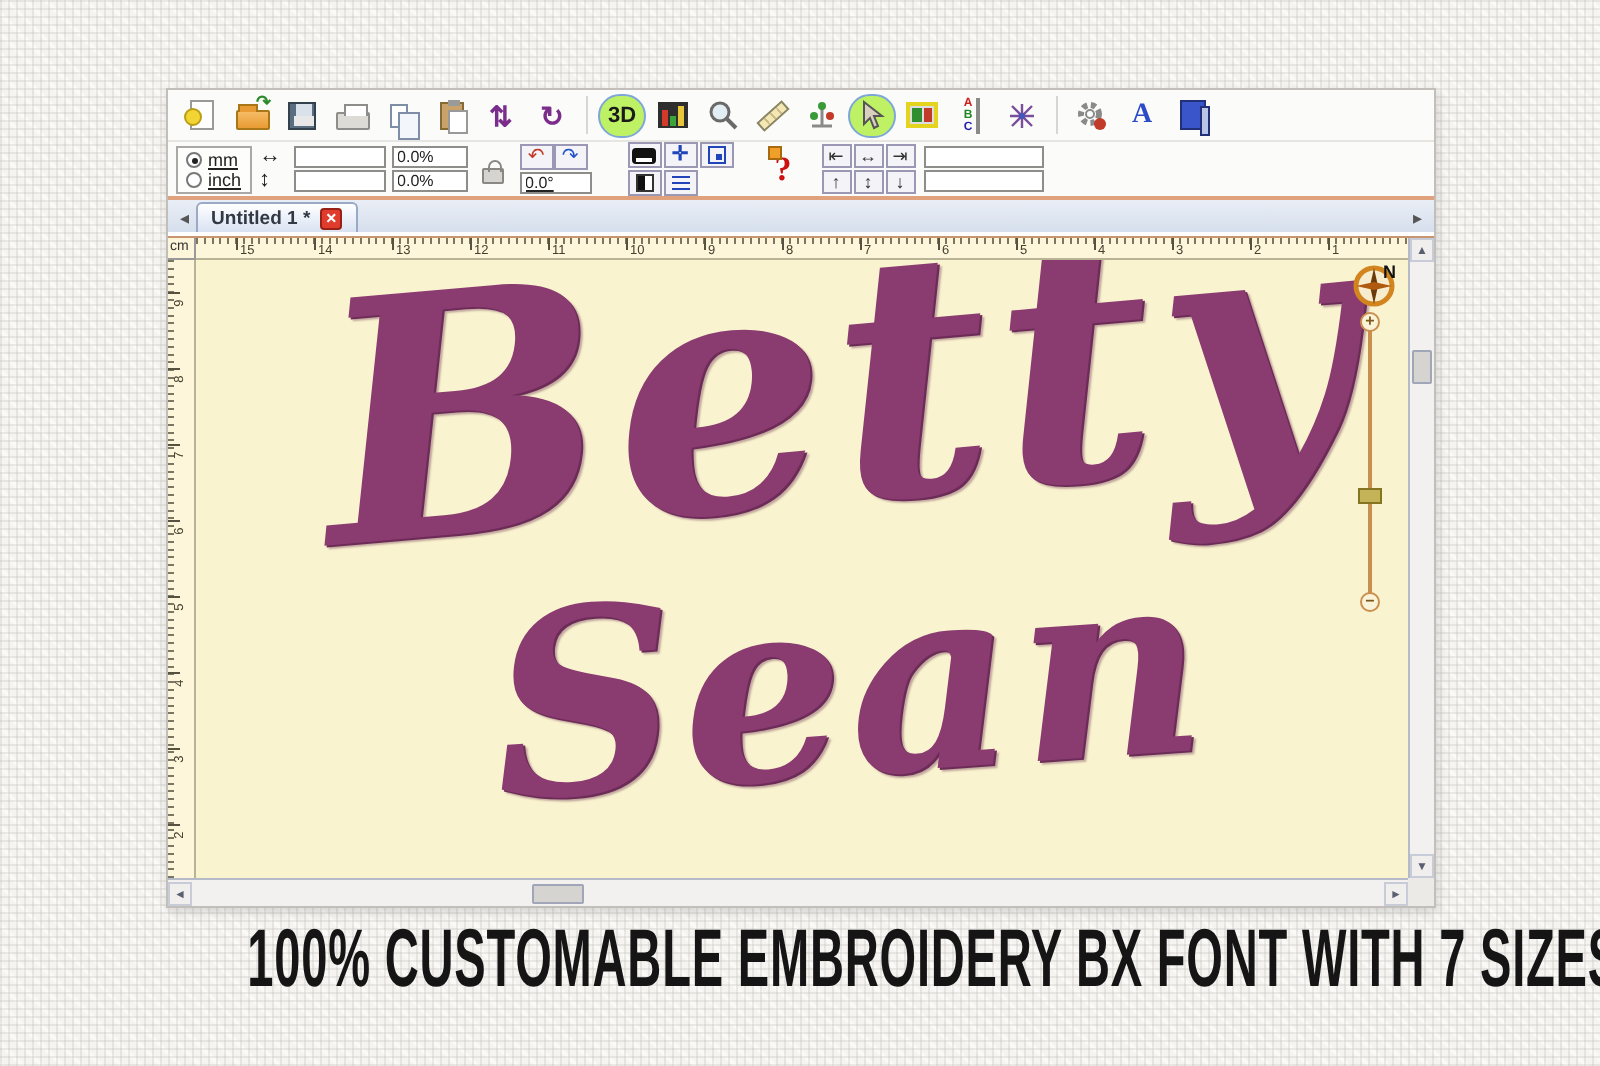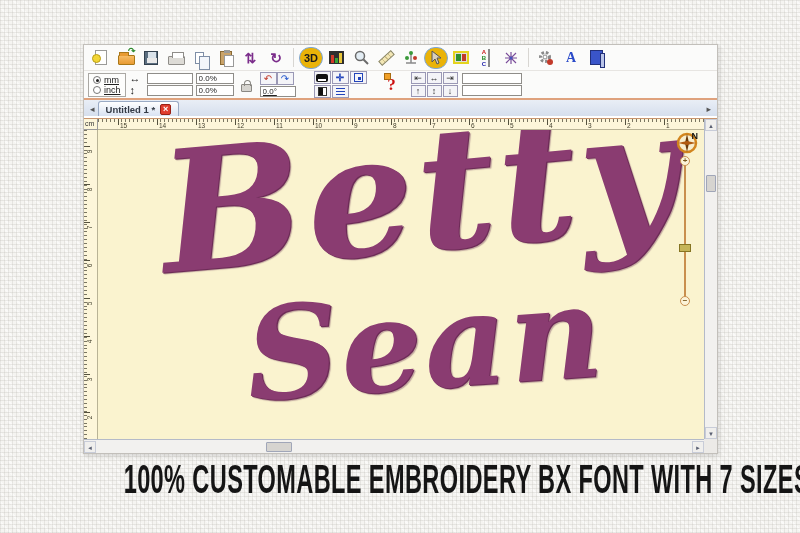--- a/index.html
+++ b/index.html
@@ -17,21 +17,21 @@
     position:absolute; left:83px; top:44px; width:635px; height:410px;
     background:#fff; border:1px solid #c2bfba;
     box-shadow:1px 2px 5px rgba(0,0,0,.14);
   }
   
   .tb{ position:absolute; left:0; right:0; display:flex; align-items:center; background:#fbfbfa; }
   .tb1{ top:0; height:26px; border-bottom:1px solid #e7e5e2; padding-left:5px; gap:1px; }
   .tb2{ top:26px; height:27px; padding-left:4px; gap:4px; }
   .sep{ width:1px; height:19px; background:#d8d6d2; margin:0 4px; }
   .tbtn{ width:24px; height:22px; display:flex; align-items:center; justify-content:center; border:1px solid transparent; border-radius:2px; position:relative; }
-  .tbtn.active{ background:#eab308; border-color:#7da7d8;border-radius:11px; }
+  .tbtn.active{ background:#bef264; border-color:#7da7d8;border-radius:11px; }
   .glyph{ font-size:14px; line-height:1; }
   
   .ic-new{ width:12px; height:15px; background:#fff; border:1px solid #9a9a98; position:relative; }
   .ic-new::after{ content:""; position:absolute; left:-4px; bottom:1px; width:7px; height:7px; border-radius:50%; background:#f2d535; border:1px solid #b99e14; }
   .ic-open{ width:17px; height:10px; background:linear-gradient(#f6bc66,#e89b33); border:1px solid #a97718; border-radius:1px; position:relative; margin-top:4px; }
   .ic-open::before{ content:""; position:absolute; left:0; top:-4px; width:8px; height:3px; background:#e89b33; border:1px solid #a97718; border-bottom:none; }
   .ic-open::after{ content:"↷"; position:absolute; right:-2px; top:-10px; color:#2d8a2d; font-size:9px; font-weight:bold; }
   .ic-save{ width:14px; height:14px; background:#5b6e80; border:1px solid #33414f; position:relative; }
   .ic-save::before{ content:""; position:absolute; left:3px; top:0; width:8px; height:6px; background:#d9e2ea; }
   .ic-save::after{ content:""; position:absolute; left:2px; bottom:1px; width:10px; height:5px; background:#e8e8e8; }

